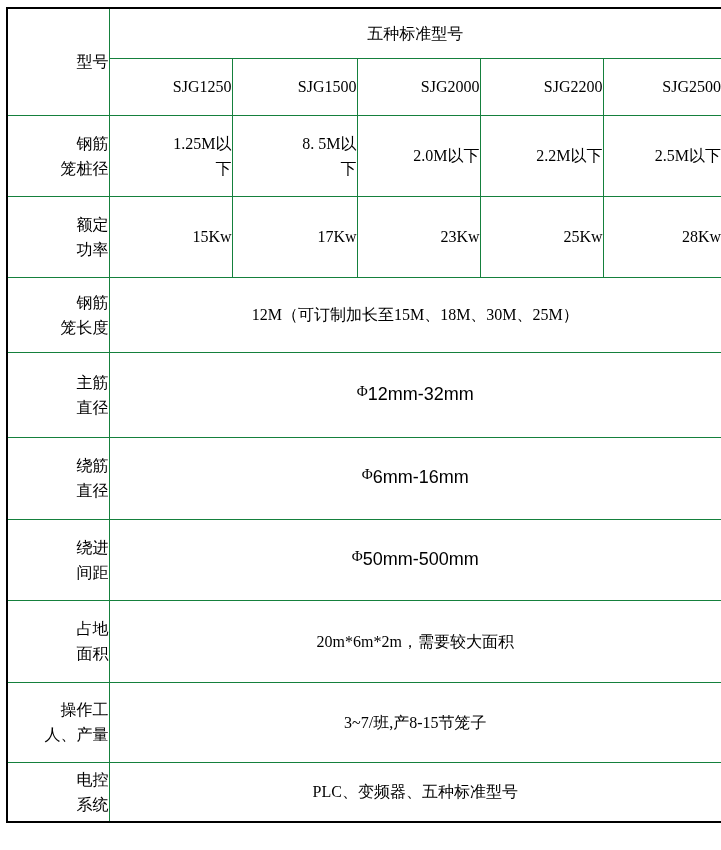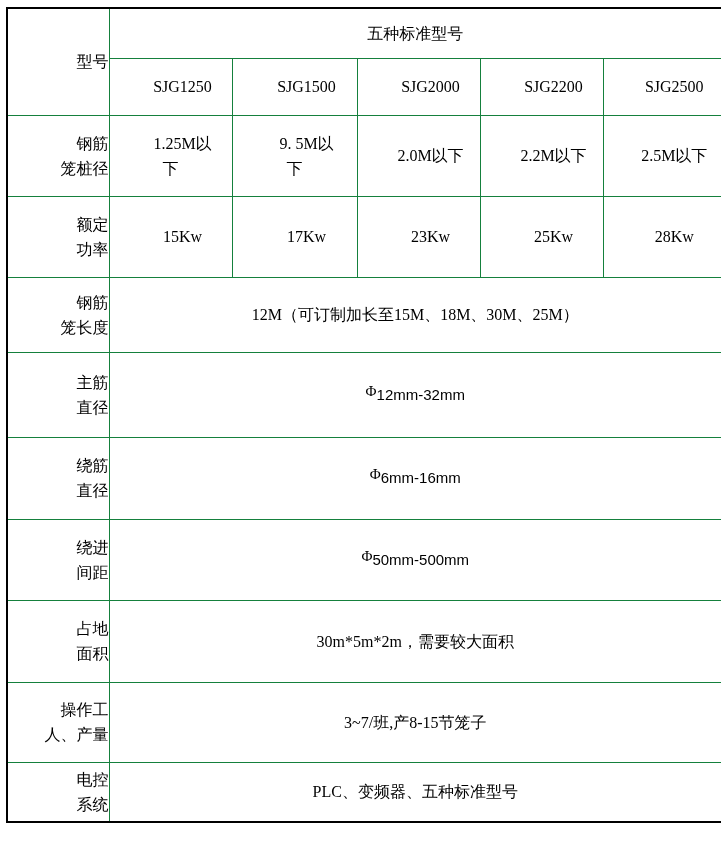--- a/index.html
+++ b/index.html
@@ -34,40 +34,40 @@
   }
   
   td.label {
     text-align: right;
     white-space: pre-line;
     text-indent: 24px;
     padding: 0 8px;
   }
   
   td.val {
-    text-align: center;
+    text-align: right;
     white-space: pre-line;
     text-indent: 24px;
   }
   
   td.merged {
     text-align: center;
     text-indent: 0;
     white-space: pre-line;
     padding-right: 72px;
   }
   .phi {
     position: relative;
     top: -4px;
     font-size: 15px;
     font-family: "Liberation Serif", "DejaVu Serif", serif;
   }
   .num {
     font-family: "Liberation Sans", "DejaVu Sans", sans-serif;
-    font-size: 15px;
+    font-size: 18px;
   }
 </style>
 </head>
 <body>
 
 <div class="page">
   <table class="spec">
     <colgroup>
       <col style="width:102px">
       <col style="width:123px">
@@ -86,21 +86,21 @@
         <td class="val">SJG1500</td>
         <td class="val">SJG2000</td>
         <td class="val">SJG2200</td>
         <td class="val">SJG2500</td>
       </tr>
       <tr style="height:81px">
         <td class="label">钢筋
 笼桩径</td>
         <td class="val">1.25M以
 下</td>
-        <td class="val">9. 5M以
+        <td class="val">8. 5M以
 下</td>
         <td class="val">2.0M以下</td>
         <td class="val">2.2M以下</td>
         <td class="val">2.5M以下</td>
       </tr>
       <tr style="height:81px">
         <td class="label">额定
 功率</td>
         <td class="val">15Kw</td>
         <td class="val">17Kw</td>
@@ -124,21 +124,21 @@
         <td class="merged" colspan="5"><span class="phi">Φ</span><span class="num">6mm-16mm</span></td>
       </tr>
       <tr style="height:81px">
         <td class="label">绕进
 间距</td>
         <td class="merged" colspan="5"><span class="phi">Φ</span><span class="num">50mm-500mm</span></td>
       </tr>
       <tr style="height:82px">
         <td class="label">占地
 面积</td>
-        <td class="merged" colspan="5">30m*5m*2m，需要较大面积</td>
+        <td class="merged" colspan="5">20m*6m*2m，需要较大面积</td>
       </tr>
       <tr style="height:80px">
         <td class="label">操作工
 人、产量</td>
         <td class="merged" colspan="5">3~7/班,产8-15节笼子</td>
       </tr>
       <tr style="height:60px">
         <td class="label">电控
 系统</td>
         <td class="merged" colspan="5">PLC、变频器、五种标准型号</td>

